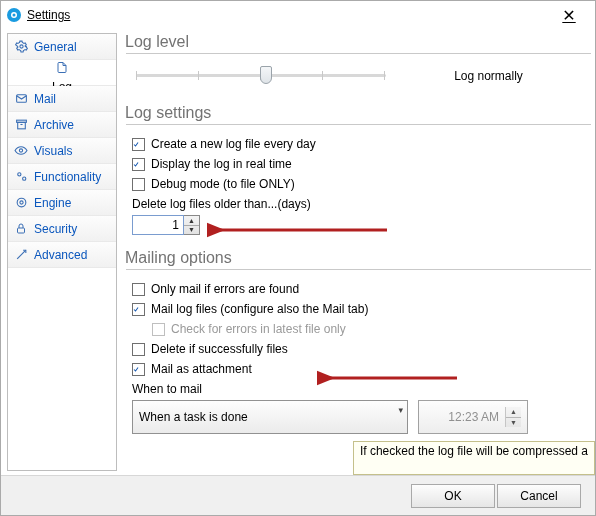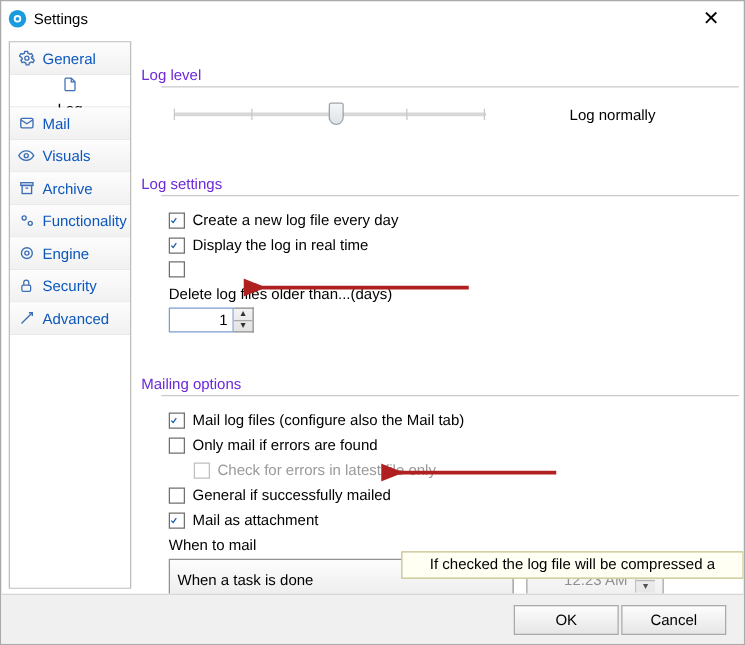--- a/index.html
+++ b/index.html
@@ -1,33 +1,33 @@
 <!DOCTYPE html>
 <html><head>
 <meta charset="utf-8">
 <style>
   * { box-sizing: border-box; }
   html, body { margin:0; padding:0; font-family: "Segoe UI", Tahoma, sans-serif; font-size: 12px; color:#000; background:#fff; }
-  .window { width:596px; height:516px; border:1px solid #aaa; position:relative; overflow:hidden; background:#fff; }
+  .window { width:596px; height:516px; border:1px solid #aaa; position:relative; overflow:hidden; background:#fff;text-decoration:underline; }
   .titlebar { height:28px; display:flex; align-items:center; padding:0 6px; }
   .titlebar .app-icon { width:14px; height:14px; border-radius:50%; background:#1a9be0; margin-right:6px; display:flex; align-items:center; justify-content:center; }
   .titlebar .app-icon svg { display:block; }
   .titlebar .title { font-size:12px; }
   .titlebar .spacer { flex:1; }
   .titlebar .close { width:40px; height:28px; display:flex; align-items:center; justify-content:center; font-size:16px; font-family: Arial, sans-serif; color:#000; cursor:pointer; }
   .body { position:absolute; top:28px; left:0; right:0; bottom:40px; display:flex; }
-  .sidebar { width:98px; border:1px solid #bdbdbd; margin:4px 0 4px 6px; background:#fff; display:flex; flex-direction:column; }
+  .sidebar { width:110px; border:1px solid #bdbdbd; margin:4px 0 4px 6px; background:#fff; display:flex; flex-direction:column; }
   .side-item { height:26px; display:flex; align-items:center; gap:6px; padding:0 6px; border-bottom:1px solid #e9e9e9; color:#0b57bd; cursor:pointer; background:linear-gradient(#fdfdfd,#f1f1f1); }
   .side-item.selected { background:#fff; color:#000; font-weight:400;flex-direction:column; }
   .side-icon { width:14px; height:14px; flex:0 0 14px; display:flex; align-items:center; justify-content:center; color:#3b6fb5; }
   .side-label { font-size:12px; }
   .side-fill { flex:1; background:#fff; }
   .content { flex:1; padding:4px 0 4px 8px; overflow:hidden; position:relative; }
-  .group-label { font-size:12px; color:#6d28d9; margin-top:20px; }
-  .group-box { border-top:1px solid #c9c9c9; margin-top:2px; padding-top:8px; margin-left:16px; margin-right:4px; }
+  .group-label { font-size:16px; color:#737373; margin-top:0; }
+  .group-box { border-top:1px solid #c9c9c9; margin-top:2px; padding-top:8px; margin-left:1px; margin-right:4px; }
   .slider-row { display:flex; align-items:center; gap:10px; padding:0 10px; }
   .slider { position:relative; width:250px; height:28px; }
   .slider .track { position:absolute; left:0; right:0; top:12px; height:3px; background:#d8d8d8; border-radius:2px; }
   .slider .tick { position:absolute; top:9px; width:1px; height:9px; background:#c8c8c8; }
   .slider .thumb { position:absolute; top:4px; left:124px; width:12px; height:18px; background:linear-gradient(#f4f6f8,#dfe4e8); border:1px solid #9aa3aa; border-radius:2px 2px 6px 6px; }
   .slider-label { flex:1; text-align:center; font-size:12px; }
   .check-row { display:flex; align-items:center; gap:6px; margin:4px 0 6px 6px; }
   .check-row.indent { margin-left:26px; color:#9a9a9a; }
   .checkbox { width:13px; height:13px; border:1px solid #6f6f6f; background:#fff; display:flex; align-items:center; justify-content:center; flex:0 0 13px; }
   .checkbox.checked::after { content:""; width:9px; height:9px; display:block; background: no-repeat center/contain; }
@@ -38,21 +38,21 @@
   .spin-wrap { display:flex; align-items:center; margin-left:6px; }
   .spin-input { width:52px; height:20px; border:1px solid #7a9ccf; text-align:right; padding:0 4px; font-size:12px; font-family:inherit; }
   .spin-btns { width:16px; height:20px; border:1px solid #888; border-left:none; display:flex; flex-direction:column; background:linear-gradient(#f3f3f3,#e2e2e2); }
   .spin-btns div { flex:1; display:flex; align-items:center; justify-content:center; font-size:7px; line-height:1; cursor:pointer; color:#333; }
   .spin-btns div:first-child { border-bottom:1px solid #aaa; }
   .dropdown-row { display:flex; align-items:center; gap:10px; margin:4px 0 0 6px; }
   .dropdown { height:21px; border:1px solid #919191; background:linear-gradient(#fdfdfd,#ebebeb); display:flex; align-items:center; padding:16px 6px; font-size:12px; position:relative; }
   .dropdown .dd-arrow { position:absolute; right:4px; top:4px; font-size:9px; color:#444; }
   .time-box { width:110px; }
   .time-box .time-val { flex:1; text-align:right; color:#7d7d7d; }
-  .tooltip { position:absolute; right:0; top:412px; height:22px; background:#fffff4; border:1px solid #c4c08b; padding:2px 22px; font-size:12px; white-space:nowrap; }
+  .tooltip { position:absolute; right:0; top:412px; height:34px; background:#fffff4; border:1px solid #c4c08b; padding:2px 6px; font-size:12px; white-space:nowrap; }
   .arrow { position:absolute; pointer-events:none; }
   .footer { position:absolute; left:0; right:0; bottom:0; height:40px; background:#f0f0f0; border-top:1px solid #d7d7d7; display:flex; align-items:center; justify-content:flex-end; gap:2px; padding:0 14px; }
   .btn { min-width:84px; height:24px; border:1px solid #a9a9a9; background:linear-gradient(#fdfdfd,#e6e6e6); font-size:12px; font-family:inherit; cursor:pointer; }
   .section-gap { height:14px; }
 </style>
 </head>
 <body>
 
 <div class="window">
 
@@ -92,36 +92,36 @@
         <span class="side-icon">
             <svg width="13" height="13" viewBox="0 0 24 24" fill="none" stroke="#3b6fb5" stroke-width="2">
               <rect x="3" y="5" width="18" height="14" rx="2"></rect>
               <polyline points="3 7 12 13 21 7"></polyline>
             </svg>
           </span>
         <span class="side-label">Mail</span>
       </div>
       <div class="side-item">
         <span class="side-icon">
+            <svg width="13" height="13" viewBox="0 0 24 24" fill="none" stroke="#3b6fb5" stroke-width="2">
+              <rect x="3" y="4" width="18" height="4"></rect>
+              <rect x="5" y="8" width="14" height="12"></rect>
+              <line x1="10" y1="12" x2="14" y2="12"></line>
+            </svg>
+          </span>
+        <span class="side-label">Archive</span>
+      </div>
+      <div class="side-item">
+        <span class="side-icon">
             <svg width="14" height="13" viewBox="0 0 24 24" fill="none" stroke="#3b6fb5" stroke-width="2">
               <path d="M1 12s4-7 11-7 11 7 11 7-4 7-11 7S1 12 1 12z"></path>
               <circle cx="12" cy="12" r="3"></circle>
             </svg>
           </span>
         <span class="side-label">Visuals</span>
-      </div>
-      <div class="side-item">
-        <span class="side-icon">
-            <svg width="13" height="13" viewBox="0 0 24 24" fill="none" stroke="#3b6fb5" stroke-width="2">
-              <rect x="3" y="4" width="18" height="4"></rect>
-              <rect x="5" y="8" width="14" height="12"></rect>
-              <line x1="10" y1="12" x2="14" y2="12"></line>
-            </svg>
-          </span>
-        <span class="side-label">Archive</span>
       </div>
       <div class="side-item">
         <span class="side-icon">
             <svg width="13" height="13" viewBox="0 0 24 24" fill="none" stroke="#3b6fb5" stroke-width="2">
               <circle cx="8" cy="8" r="3"></circle>
               <circle cx="17" cy="16" r="3"></circle>
             </svg>
           </span>
         <span class="side-label">Functionality</span>
       </div>
@@ -188,54 +188,55 @@
         <div class="check-row">
           <span class="checkbox checked">
               <svg width="11" height="11" viewBox="0 0 12 12">
                 <polyline points="2 6 5 9 10 2" fill="none" stroke="#1557b0" stroke-width="2"></polyline>
               </svg>
             </span>
           <span class="static">Display the log in real time</span>
         </div>
         <div class="check-row">
           <span class="checkbox"></span>
+          <span class="static">Debug mode (to file ONLY)</span>
         </div>
         <div class="field-label">Delete log files older than...(days)</div>
         <div class="spin-wrap">
           <input class="spin-input" value="1" style="">
           <div class="spin-btns">
             <div>▲</div>
             <div>▼</div>
           </div>
         </div>
       </div>
 
       <div class="section-gap"></div>
 
       <div class="group-label">Mailing options</div>
       <div class="group-box">
         <div class="check-row">
-          <span class="checkbox checked">
-              <svg width="11" height="11" viewBox="0 0 12 12">
-                <polyline points="2 6 5 9 10 2" fill="none" stroke="#1557b0" stroke-width="2"></polyline>
-              </svg>
-            </span>
-          <span class="static">Mail log files (configure also the Mail tab)</span>
-        </div>
-        <div class="check-row">
           <span class="checkbox"></span>
           <span class="static">Only mail if errors are found</span>
+        </div>
+        <div class="check-row">
+          <span class="checkbox checked">
+              <svg width="11" height="11" viewBox="0 0 12 12">
+                <polyline points="2 6 5 9 10 2" fill="none" stroke="#1557b0" stroke-width="2"></polyline>
+              </svg>
+            </span>
+          <span class="static">Mail log files (configure also the Mail tab)</span>
         </div>
         <div class="check-row indent">
           <span class="checkbox disabled"></span>
           <span class="static">Check for errors in latest file only</span>
         </div>
         <div class="check-row">
           <span class="checkbox"></span>
-          <span class="static">General if successfully mailed</span>
+          <span class="static">Delete if successfully files</span>
         </div>
         <div class="check-row">
           <span class="checkbox checked">
               <svg width="11" height="11" viewBox="0 0 12 12">
                 <polyline points="2 6 5 9 10 2" fill="none" stroke="#1557b0" stroke-width="2"></polyline>
               </svg>
             </span>
           <span class="static">Mail as attachment</span>
         </div>
         <div class="field-label">When to mail</div>

